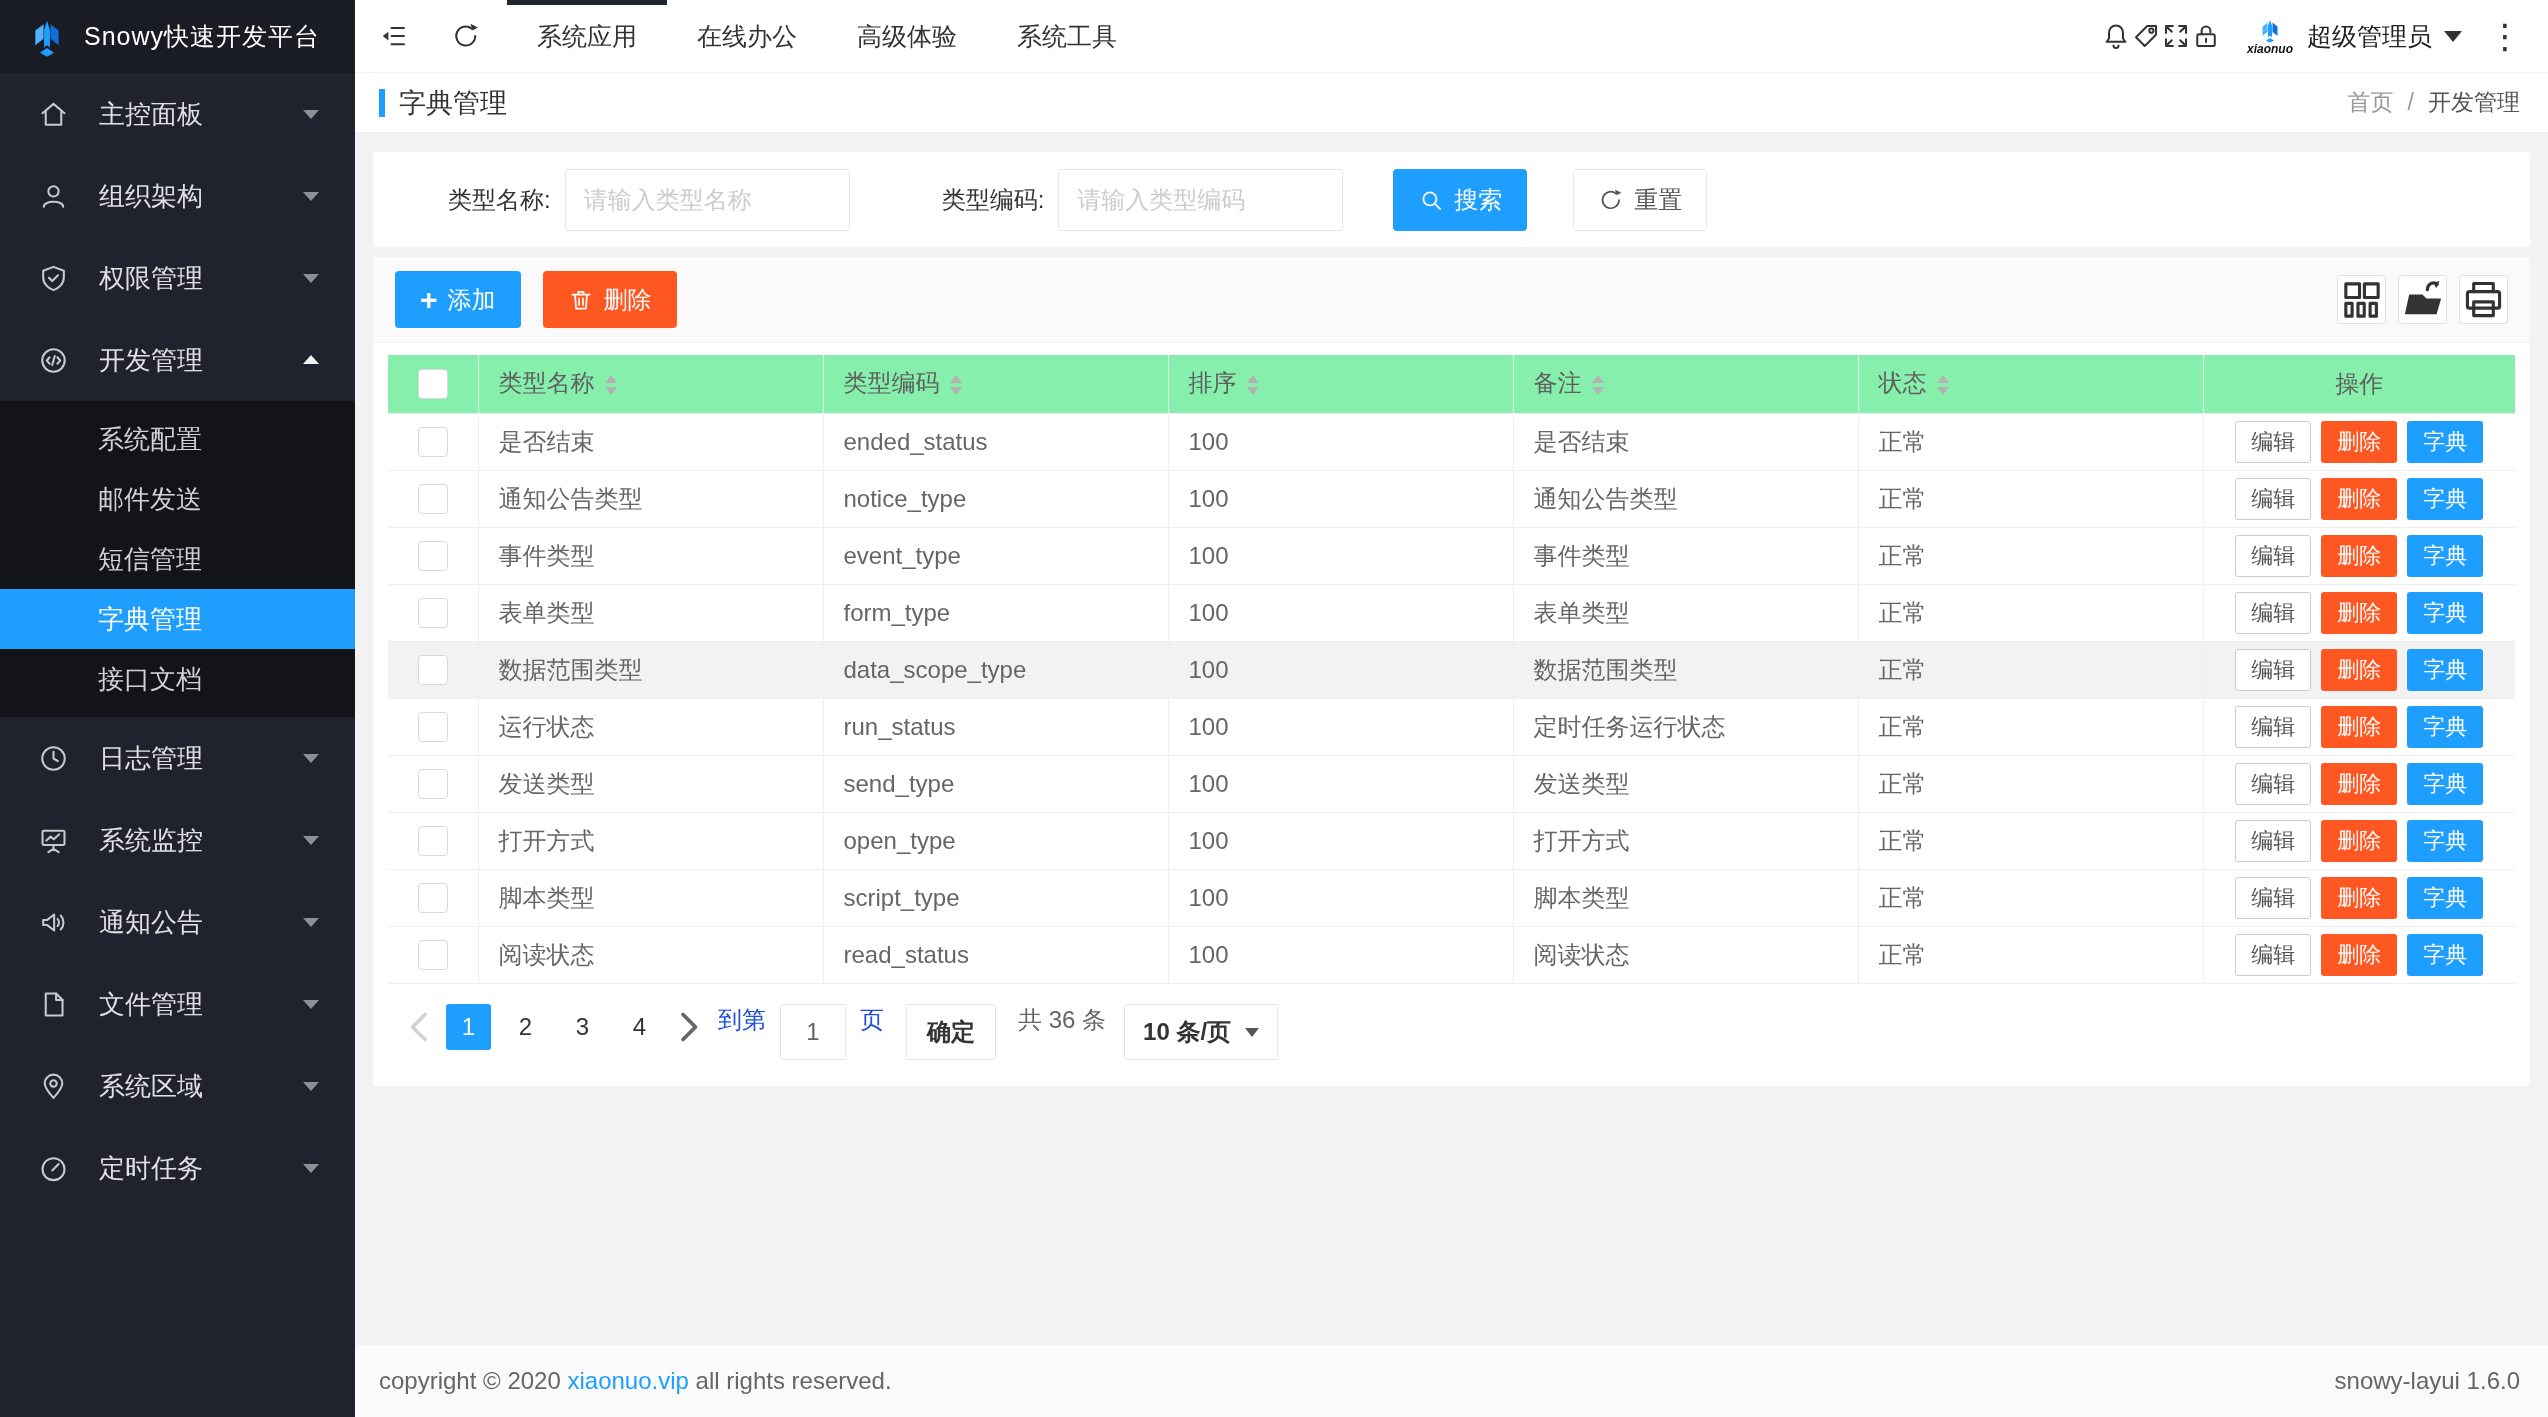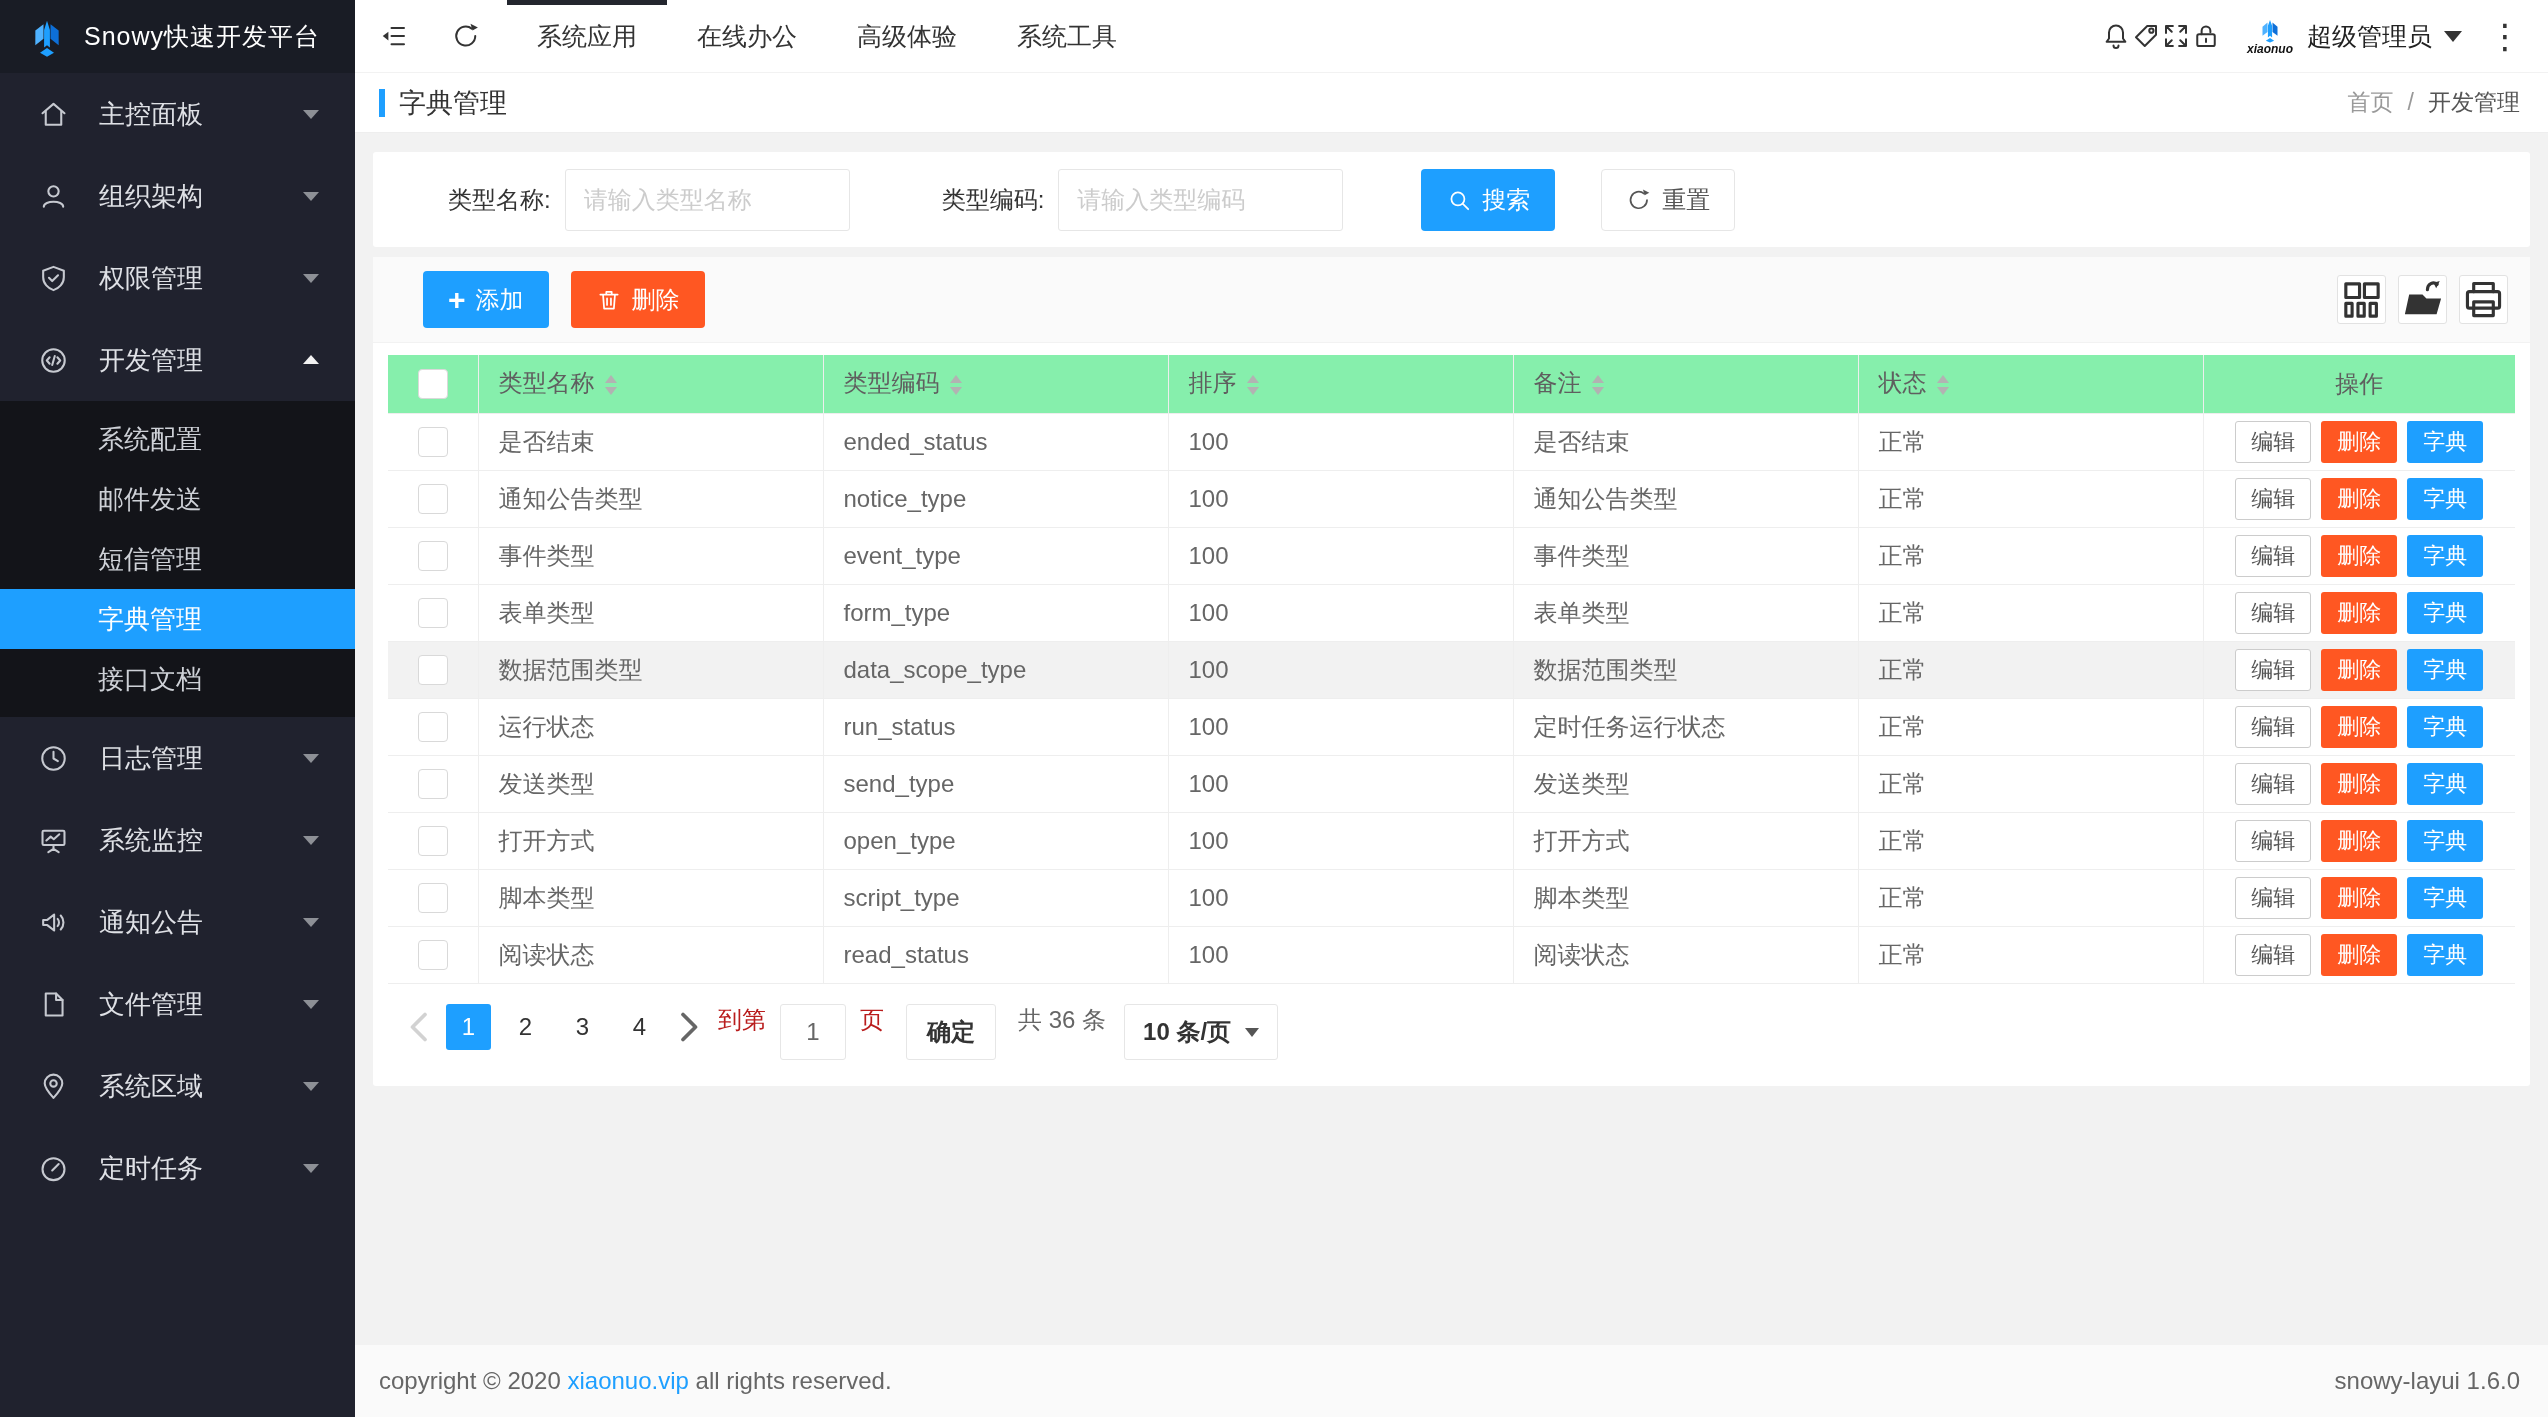--- a/index.html
+++ b/index.html
@@ -65,21 +65,21 @@
   .content{flex:1;padding:19px 18px 0 18px;min-height:0;}
   .card{background:#fff;border-radius:3px;}
   .search-card{height:95px;display:flex;align-items:center;padding:0 45px 0 75px;}
   .field-label{font-size:24px;color:#333;margin-right:14px;white-space:nowrap;}
   .field-input{width:285px;height:62px;border:1px solid #e6e6e6;border-radius:3px;padding:0 18px;font-size:24px;color:#333;outline:none;font-family:inherit;}
   .field-input::placeholder{color:#ccc;}
   .gap-lg{width:92px;}
   .gap-md{width:50px;}
   .btn{display:inline-flex;align-items:center;justify-content:center;height:62px;border-radius:4px;font-size:24px;cursor:pointer;border:1px solid transparent;padding:0 24px;white-space:nowrap;font-family:inherit;}
   .btn .icon{width:26px;height:26px;margin-right:10px;}
-  .btn-primary{background:var(--primary);color:#fff;margin-left:28px;}
+  .btn-primary{background:var(--primary);color:#fff;}
   .btn-default{background:#fff;color:#555;border-color:#e6e6e6;}
   .btn-danger{background:var(--danger);color:#fff;}
 
   .table-card{margin-top:10px;padding:0 15px 6px 15px;}
   .table-toolbar{display:flex;align-items:center;background:#fafafa;margin:0 -15px;padding:14px 22px;border-bottom:1px solid #f2f2f2;}
   .table-toolbar .btn{height:57px;}
   .toolbar-right{margin-left:auto;display:flex;}
   .tool-btn{width:49px;height:49px;border:1px solid #e2e2e2;background:#fff;border-radius:3px;display:flex;align-items:center;justify-content:center;margin-left:12px;cursor:pointer;color:#333;}
   .plus-glyph{font-size:30px;font-weight:bold;margin-right:10px;line-height:1;}
 
@@ -97,21 +97,21 @@
   .row-btn{display:inline-flex;align-items:center;justify-content:center;height:42px;padding:0 15px;border-radius:3px;font-size:22px;cursor:pointer;border:1px solid transparent;margin:0 5px;font-family:inherit;}
   .row-btn.plain{background:#fff;border-color:#ccc;color:#555;}
   .row-btn.danger{background:var(--danger);color:#fff;}
   .row-btn.primary{background:var(--primary);color:#fff;}
 
   .pagination{display:flex;align-items:flex-start;padding:20px 0 20px 12px;font-size:24px;color:#666;}
   .page-nav{width:40px;height:46px;display:flex;align-items:center;justify-content:center;cursor:pointer;}
   .page-nav.disabled{color:#d2d2d2;cursor:default;}
   .page-num{min-width:45px;height:46px;display:inline-flex;align-items:center;justify-content:center;margin:0 6px;border-radius:3px;color:#333;cursor:pointer;}
   .page-num.active{background:var(--primary);color:#fff;}
-  .goto-text{color:#b91c1c;margin:0 10px;white-space:nowrap;}
+  .goto-text{color:#1d4ed8;margin:0 10px;white-space:nowrap;}
   .goto-input{width:66px;height:56px;border:1px solid #e6e6e6;border-radius:3px;text-align:center;font-size:24px;color:#666;outline:none;margin:0 4px;font-family:inherit;}
   .confirm-btn{height:56px;padding:0 20px;background:#fff;border:1px solid #e6e6e6;border-radius:3px;font-size:24px;font-weight:bold;color:#333;margin:0 12px;cursor:pointer;font-family:inherit;}
   .total-text{margin:0 10px;color:#666;white-space:nowrap;}
   .page-size{height:56px;border:1px solid #e6e6e6;border-radius:3px;display:inline-flex;align-items:center;padding:0 18px;margin-left:8px;cursor:pointer;color:#333;font-weight:bold;white-space:nowrap;}
   .sel-caret{width:0;height:0;border:7px solid transparent;border-top:9px solid #555;margin-left:14px;margin-top:8px;}
 
   .footer{height:72px;flex:0 0 72px;display:flex;align-items:center;justify-content:space-between;padding:0 28px 0 24px;color:#666;font-size:24px;background:#fafafa;}
   .footer a{color:var(--primary);text-decoration:none;cursor:pointer;}
   .footer-right{color:#666;}
 </style>

